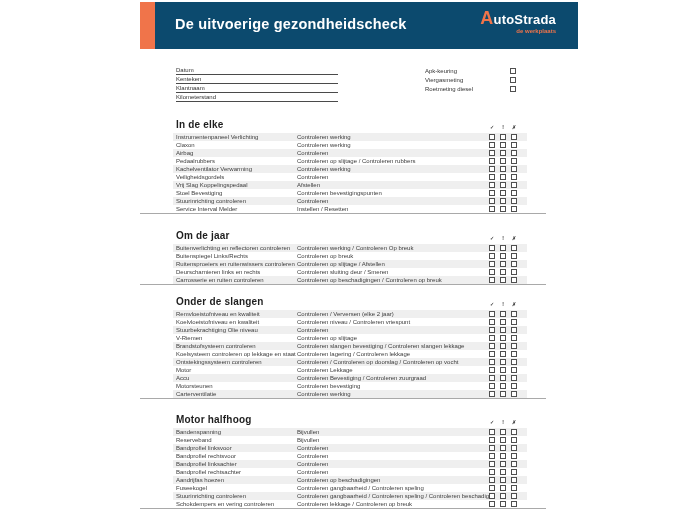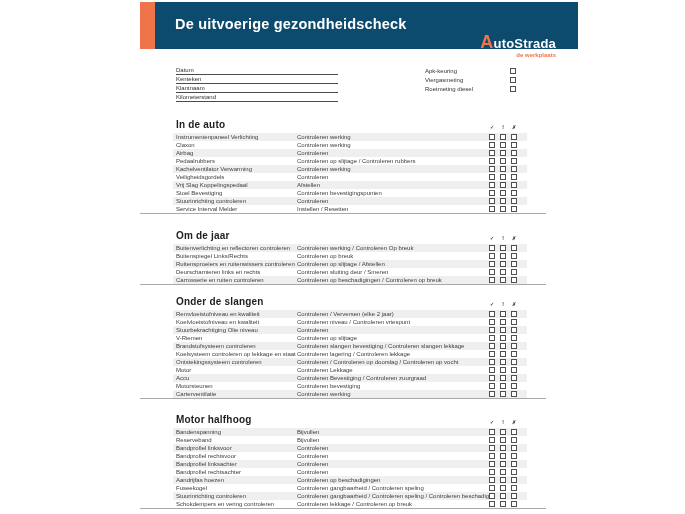--- a/index.html
+++ b/index.html
@@ -6,21 +6,21 @@
   html,body { background:#ffffff; }
   body { font-family:"Liberation Sans", sans-serif; }
   .canvas { position:relative; width:685px; height:514px; background:#ffffff; overflow:hidden; }
   .doc { position:absolute; left:140px; top:0; width:406px; height:514px; }
 
   
   .hdr { position:absolute; left:0; top:2px; width:438px; height:47px; background:#0c4a6e; }
   .hdr .stripe { position:absolute; left:0; top:0; bottom:0; width:15px; background:#F0744A; }
   .hdr .ttl { position:absolute; left:35px; top:14px; color:#fff; font-size:14.5px; font-weight:bold; letter-spacing:0.2px; white-space:nowrap; }
   .logo { position:absolute; right:22px; top:7px; text-align:right; line-height:1; }
-  .logo .main { color:#ffffff; font-size:13px; font-weight:bold; letter-spacing:0.2px;margin-top:24px; }
+  .logo .main { color:#ffffff; font-size:13px; font-weight:bold; letter-spacing:0.2px; }
   .logo .main .ini { color:#F0744A; font-size:18px; font-weight:bold; }
   .logo .sub { color:#F0744A; font-size:6px; font-weight:bold; margin-top:1px; }
 
   
   .topform { position:absolute; left:0; top:66px; width:406px; display:flex; }
   .fields { margin-left:36px; width:162px; }
   .field { height:9px; border-bottom:1px solid #4a4a4a; display:flex; align-items:flex-end; }
   .field .flabel { font-size:6px; color:#333; line-height:7px; }
   .checksCol { margin-left:87px; width:91px; }
   .checkrow { height:9px; display:flex; align-items:center; }
@@ -81,21 +81,21 @@
           </div>
           <div class="checkrow">
             <span class="clabel">Roetmeting diesel</span>
             <span class="cb"></span>
           </div>
         </div>
     </div>
 
     <div id="sections">
         <section class="section sec-0">
-          <h2 class="sec-title">In de auto</h2>
+          <h2 class="sec-title">In de elke</h2>
           <div class="markers">
             <span class="mark">✓</span>
             <span class="mark">!</span>
             <span class="mark">✗</span>
           </div>
           <div class="rowswrap">
             <div class="row alt">
               <span class="name">Instrumentenpaneel Verlichting</span>
               <span class="desc">Controleren werking</span>
               <span class="boxes">

